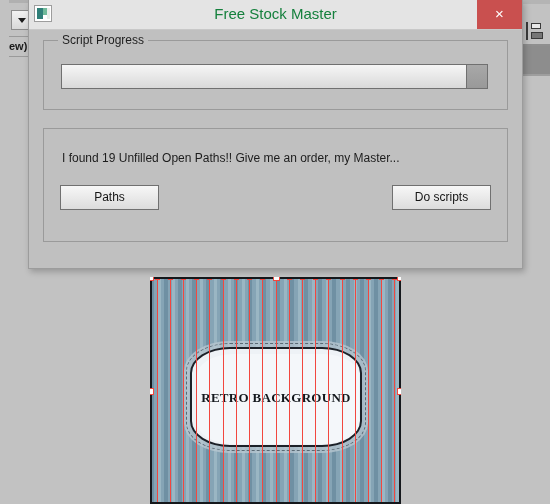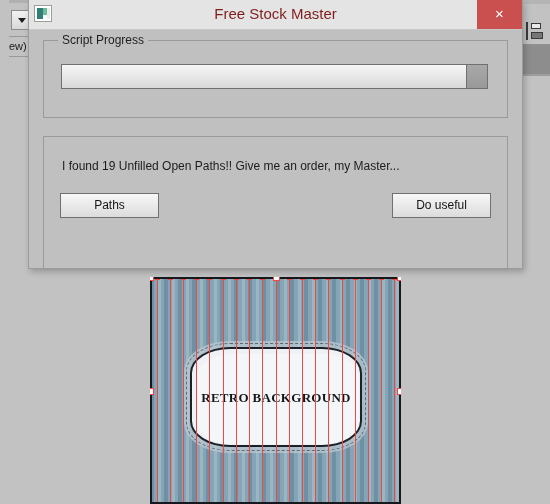--- a/index.html
+++ b/index.html
@@ -20,21 +20,21 @@
   #app-background {
     position: absolute;
     inset: 0;
     background: #c2c2c2;
   }
 
   
   #left-panel-fragment {
     position: absolute;
     left: 9px; top: 0;
-    width: 30px; height: 58px;
+    width: 30px; height: 58px; font-weight: bold;
   }
   #left-panel-topstrip {
     position: absolute;
     left: 0; top: 0;
     width: 30px; height: 3px;
     background: #b0b0b0;
   }
   #left-dropdown-button {
     position: absolute;
     left: 2px; top: 10px;
@@ -282,21 +282,21 @@
   }
   #dialog-app-icon .sq-c {
     position: absolute; left: 12px; top: 2px;
     width: 3px; height: 11px; background: #e8eee9;
   }
   #dialog-title-text {
     position: absolute;
     left: 0; right: 0; top: 5px;
     text-align: center;
     font-size: 15px;
-    color: #7f1d1d;
+    color: #15803d;
   }
   #dialog-close-button {
     position: absolute;
     right: 0; top: 0;
     width: 45px; height: 29px;
     background: #c9504f;
     cursor: pointer;
   }
   #dialog-close-button .x-glyph {
     position: absolute;
@@ -323,42 +323,42 @@
   .group-legend {
     position: absolute;
     left: 14px; top: -8px;
     padding: 0 4px;
     background: #c0c0c0;
     font-size: 12px;
     color: #1e1e1e;
   }
 
   #progress-group {
-    height: 78px;
+    height: 70px;
   }
   #progress-bar-track {
     position: absolute;
     left: 17px; top: 23px;
     width: 427px; height: 25px;
     background: linear-gradient(#f6f6f6, #d9d9d9);
     border: 1px solid #707070;
     box-sizing: border-box;
   }
   #progress-bar-fill {
     position: absolute;
     right: 0; top: 0; bottom: 0;
     width: 5%;
     background: linear-gradient(#a8a8a8, #999999);
     border-left: 1px solid #707070;
     box-sizing: border-box;
   }
 
   #message-group {
     margin-top: 18px;
-    height: 134px;
+    height: 114px;
   }
   #message-text {
     position: absolute;
     left: 18px; top: 22px;
     font-size: 12px;
     color: #1c1c1c;
   }
   #button-row {
     position: absolute;
     left: 16px; top: 56px;
@@ -501,18 +501,18 @@
       <div class="group-legend">Script Progress</div>
       <div id="progress-bar-track">
         <div id="progress-bar-fill" style="width: 5%;"></div>
       </div>
     </div>
 
     <div id="message-group" class="group-box">
       <div id="message-text">I found 19 Unfilled Open Paths!! Give me an order, my Master...</div>
       <div id="button-row">
           <button class="dialog-button">Paths</button>
-          <button class="dialog-button">Do useful</button>
+          <button class="dialog-button">Do scripts</button>
         </div>
     </div>
 
   </div>
 </div>
 
 </body></html>

